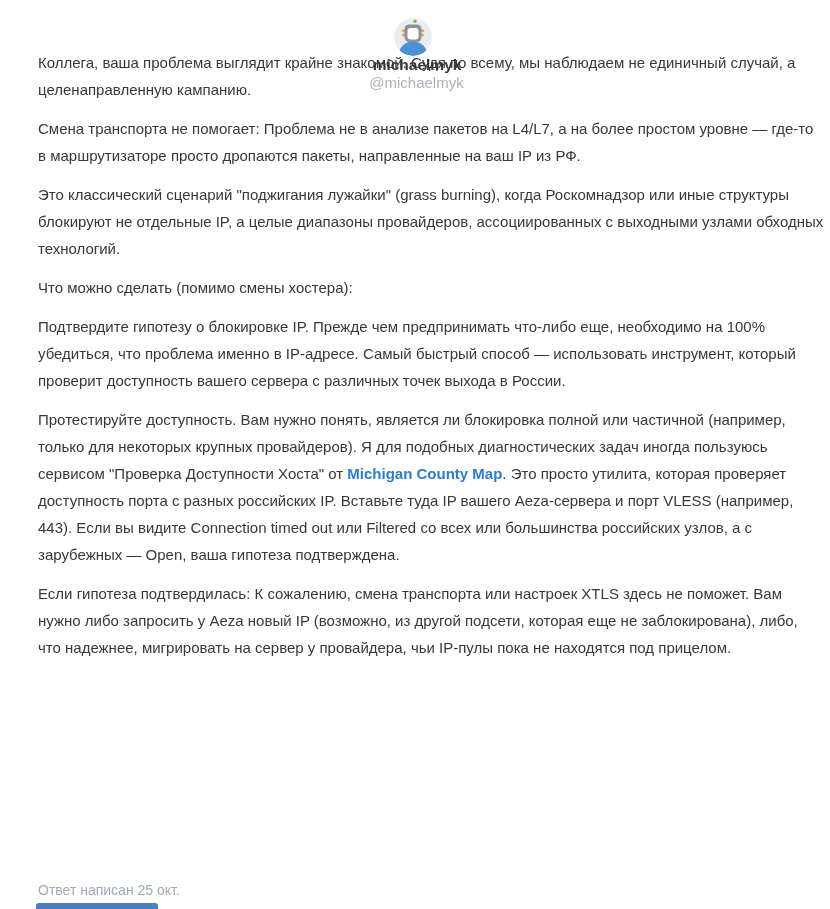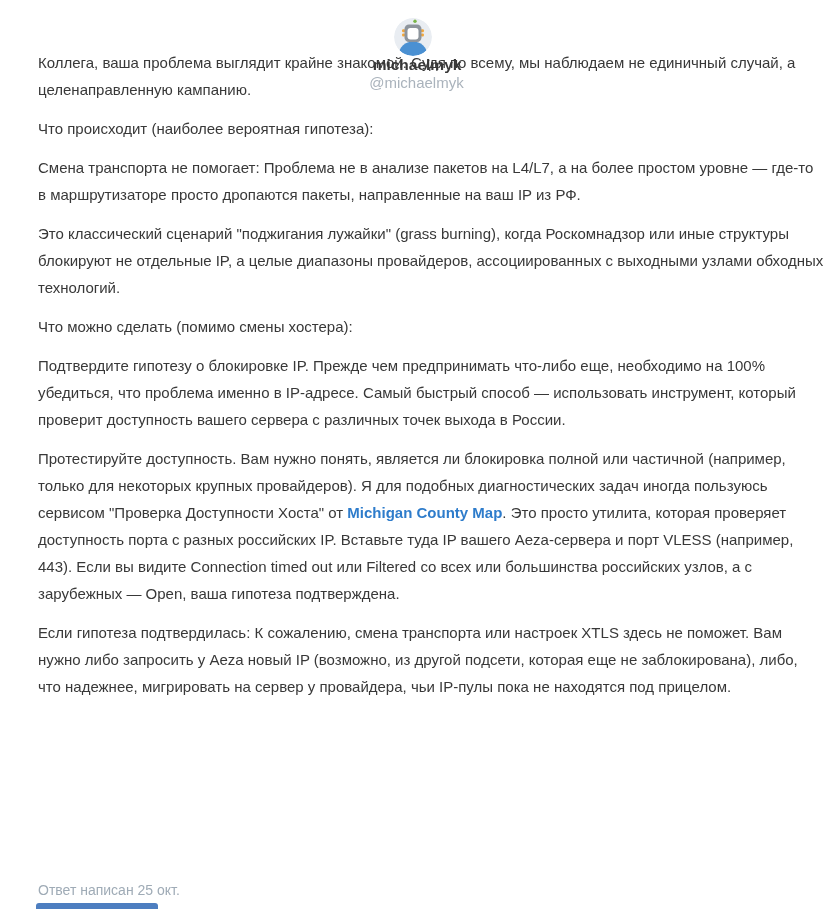--- a/index.html
+++ b/index.html
@@ -88,21 +88,20 @@
         <rect x="10.5" y="6.5" width="17" height="17.5" rx="4.5" fill="#8d949c"></rect>
         <rect x="13.5" y="10" width="11" height="11.5" rx="3" fill="#ffffff"></rect>
       </g>
     </svg>
     <a class="username">michaelmyk</a>
     <span class="handle">@michaelmyk</span>
   </div>
 
   <div class="content">
     <p>Коллега, ваша проблема выглядит крайне знакомой. Судя по всему, мы наблюдаем не единичный случай, а целенаправленную кампанию.</p>
-    <p>Что происходит (наиболее вероятная гипотеза):</p>
     <p>Смена транспорта не помогает: Проблема не в анализе пакетов на L4/L7, а на более простом уровне — где-то в маршрутизаторе просто дропаются пакеты, направленные на ваш IP из РФ.</p>
     <p>Это классический сценарий "поджигания лужайки" (grass burning), когда Роскомнадзор или иные структуры блокируют не отдельные IP, а целые диапазоны провайдеров, ассоциированных с выходными узлами обходных технологий.</p>
     <p>Что можно сделать (помимо смены хостера):</p>
     <p>Подтвердите гипотезу о блокировке IP. Прежде чем предпринимать что-либо еще, необходимо на 100% убедиться, что проблема именно в IP-адресе. Самый быстрый способ — использовать инструмент, который проверит доступность вашего сервера с различных точек выхода в России.</p>
     <p><span>Протестируйте доступность. Вам нужно понять, является ли блокировка полной или частичной (например, только для некоторых крупных провайдеров). Я для подобных диагностических задач иногда пользуюсь сервисом "Проверка Доступности Хоста" от </span><a class="inline-link">Michigan County Map</a><span>. Это просто утилита, которая проверяет доступность порта с разных российских IP. Вставьте туда IP вашего Aeza-сервера и порт VLESS (например, 443). Если вы видите Connection timed out или Filtered со всех или большинства российских узлов, а с зарубежных — Open, ваша гипотеза подтверждена.</span></p>
     <p>Если гипотеза подтвердилась: К сожалению, смена транспорта или настроек XTLS здесь не поможет. Вам нужно либо запросить у Aeza новый IP (возможно, из другой подсети, которая еще не заблокирована), либо, что надежнее, мигрировать на сервер у провайдера, чьи IP-пулы пока не находятся под прицелом.</p>
 
   </div>
 
   <div class="meta">Ответ написан 25 окт.</div>

